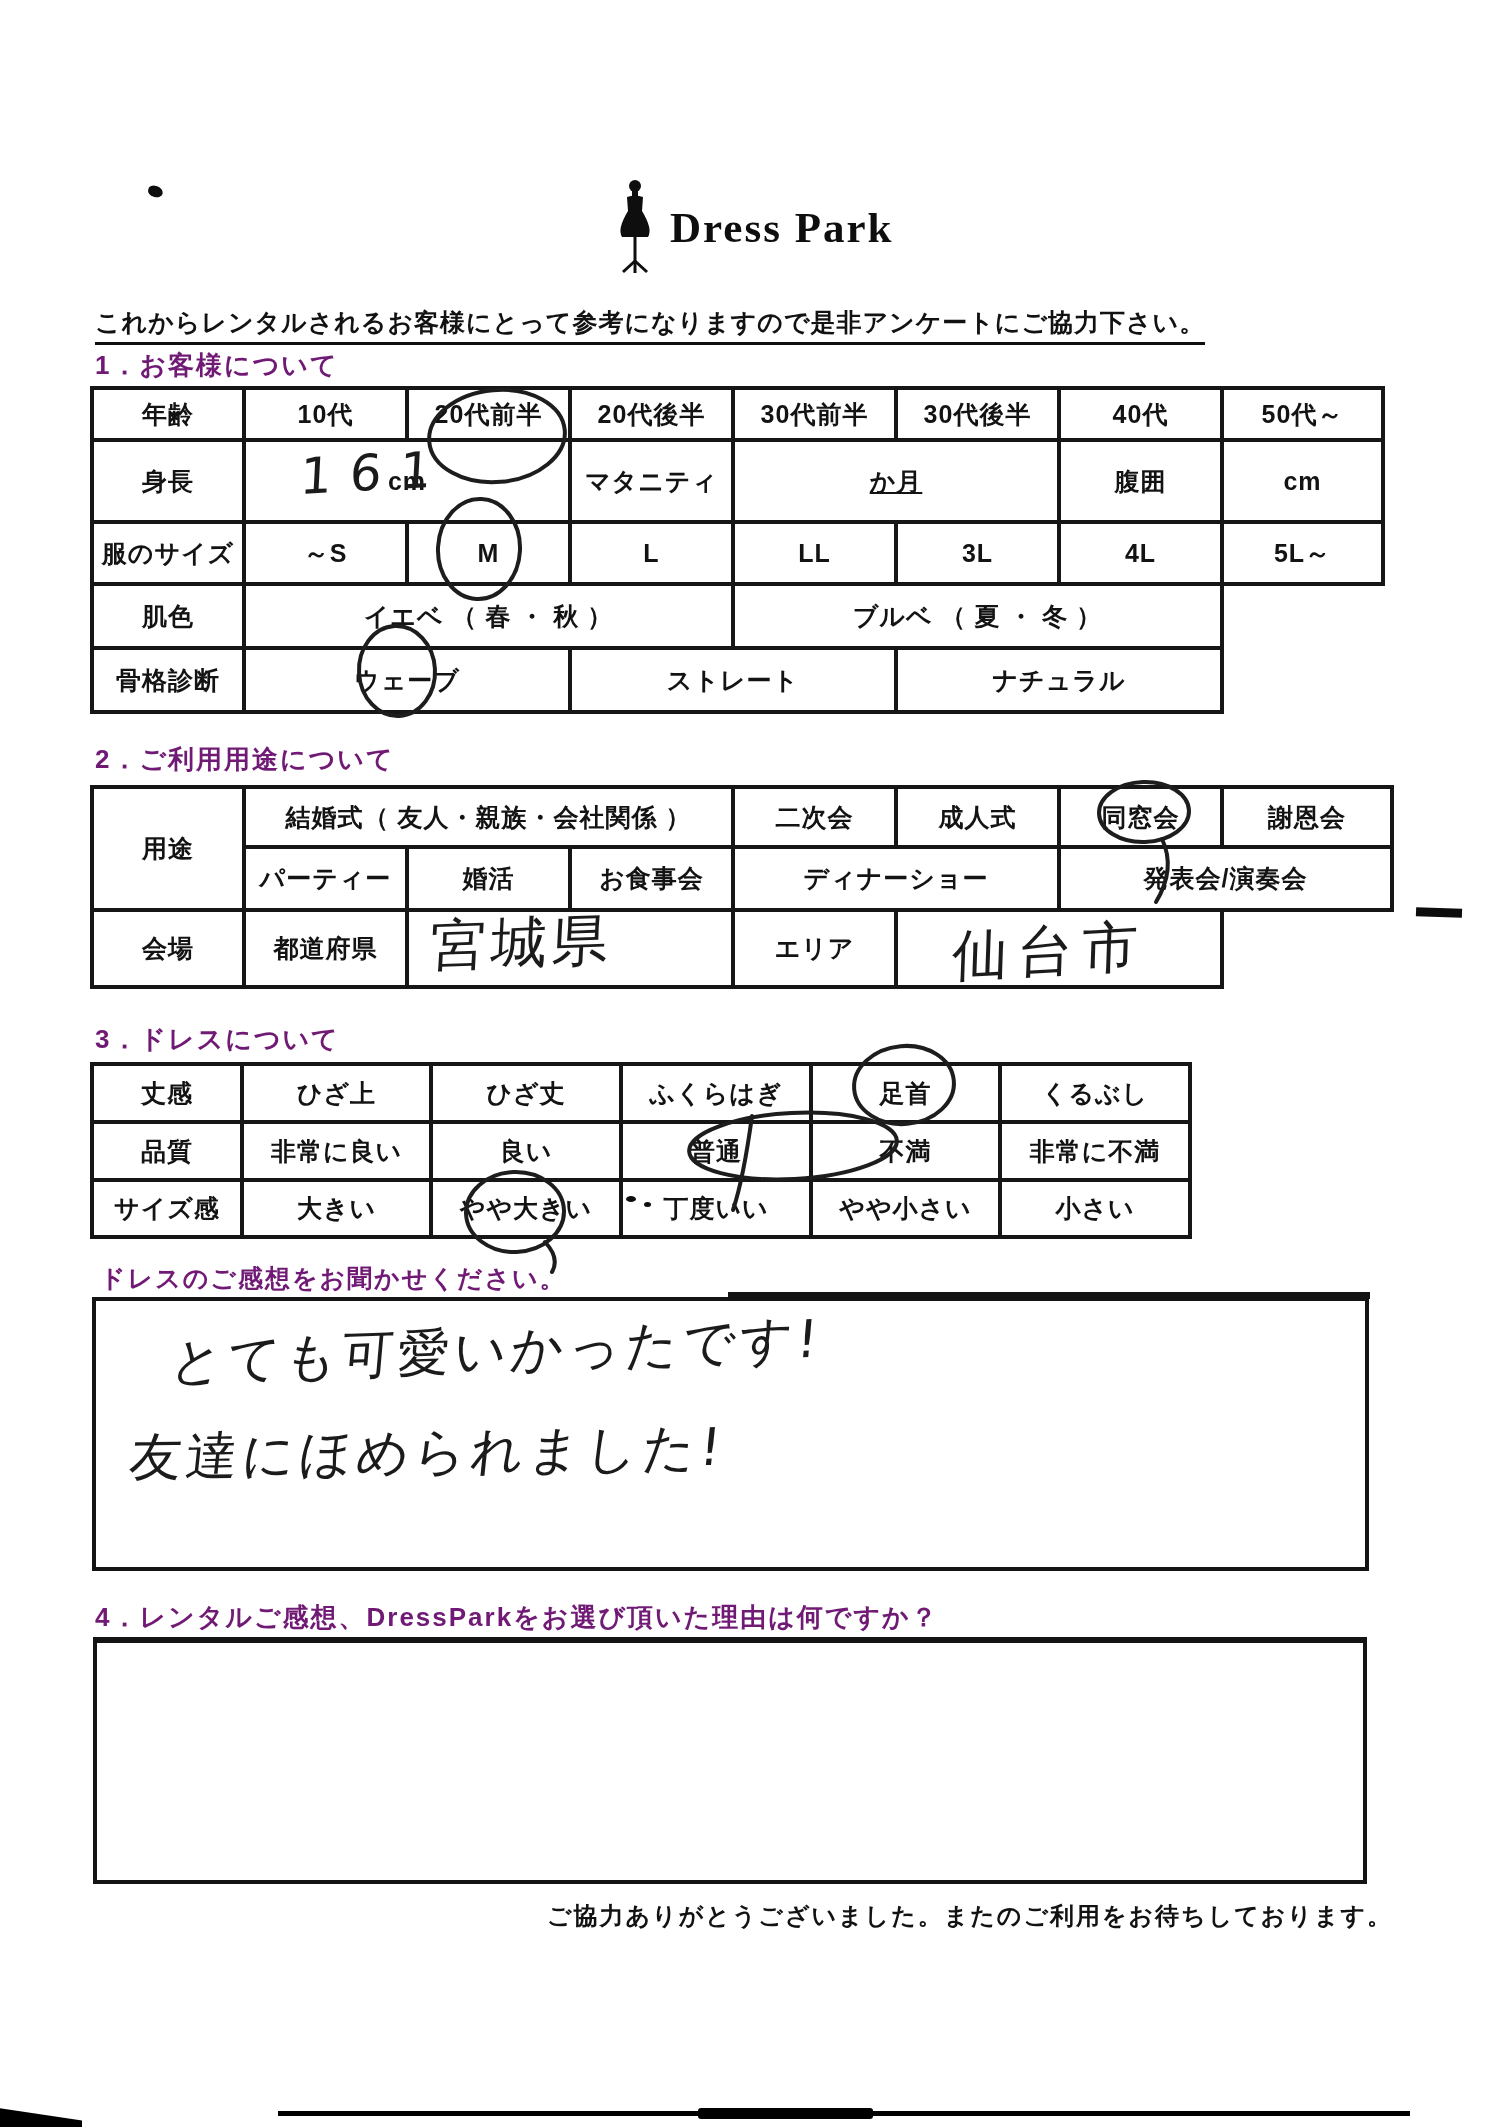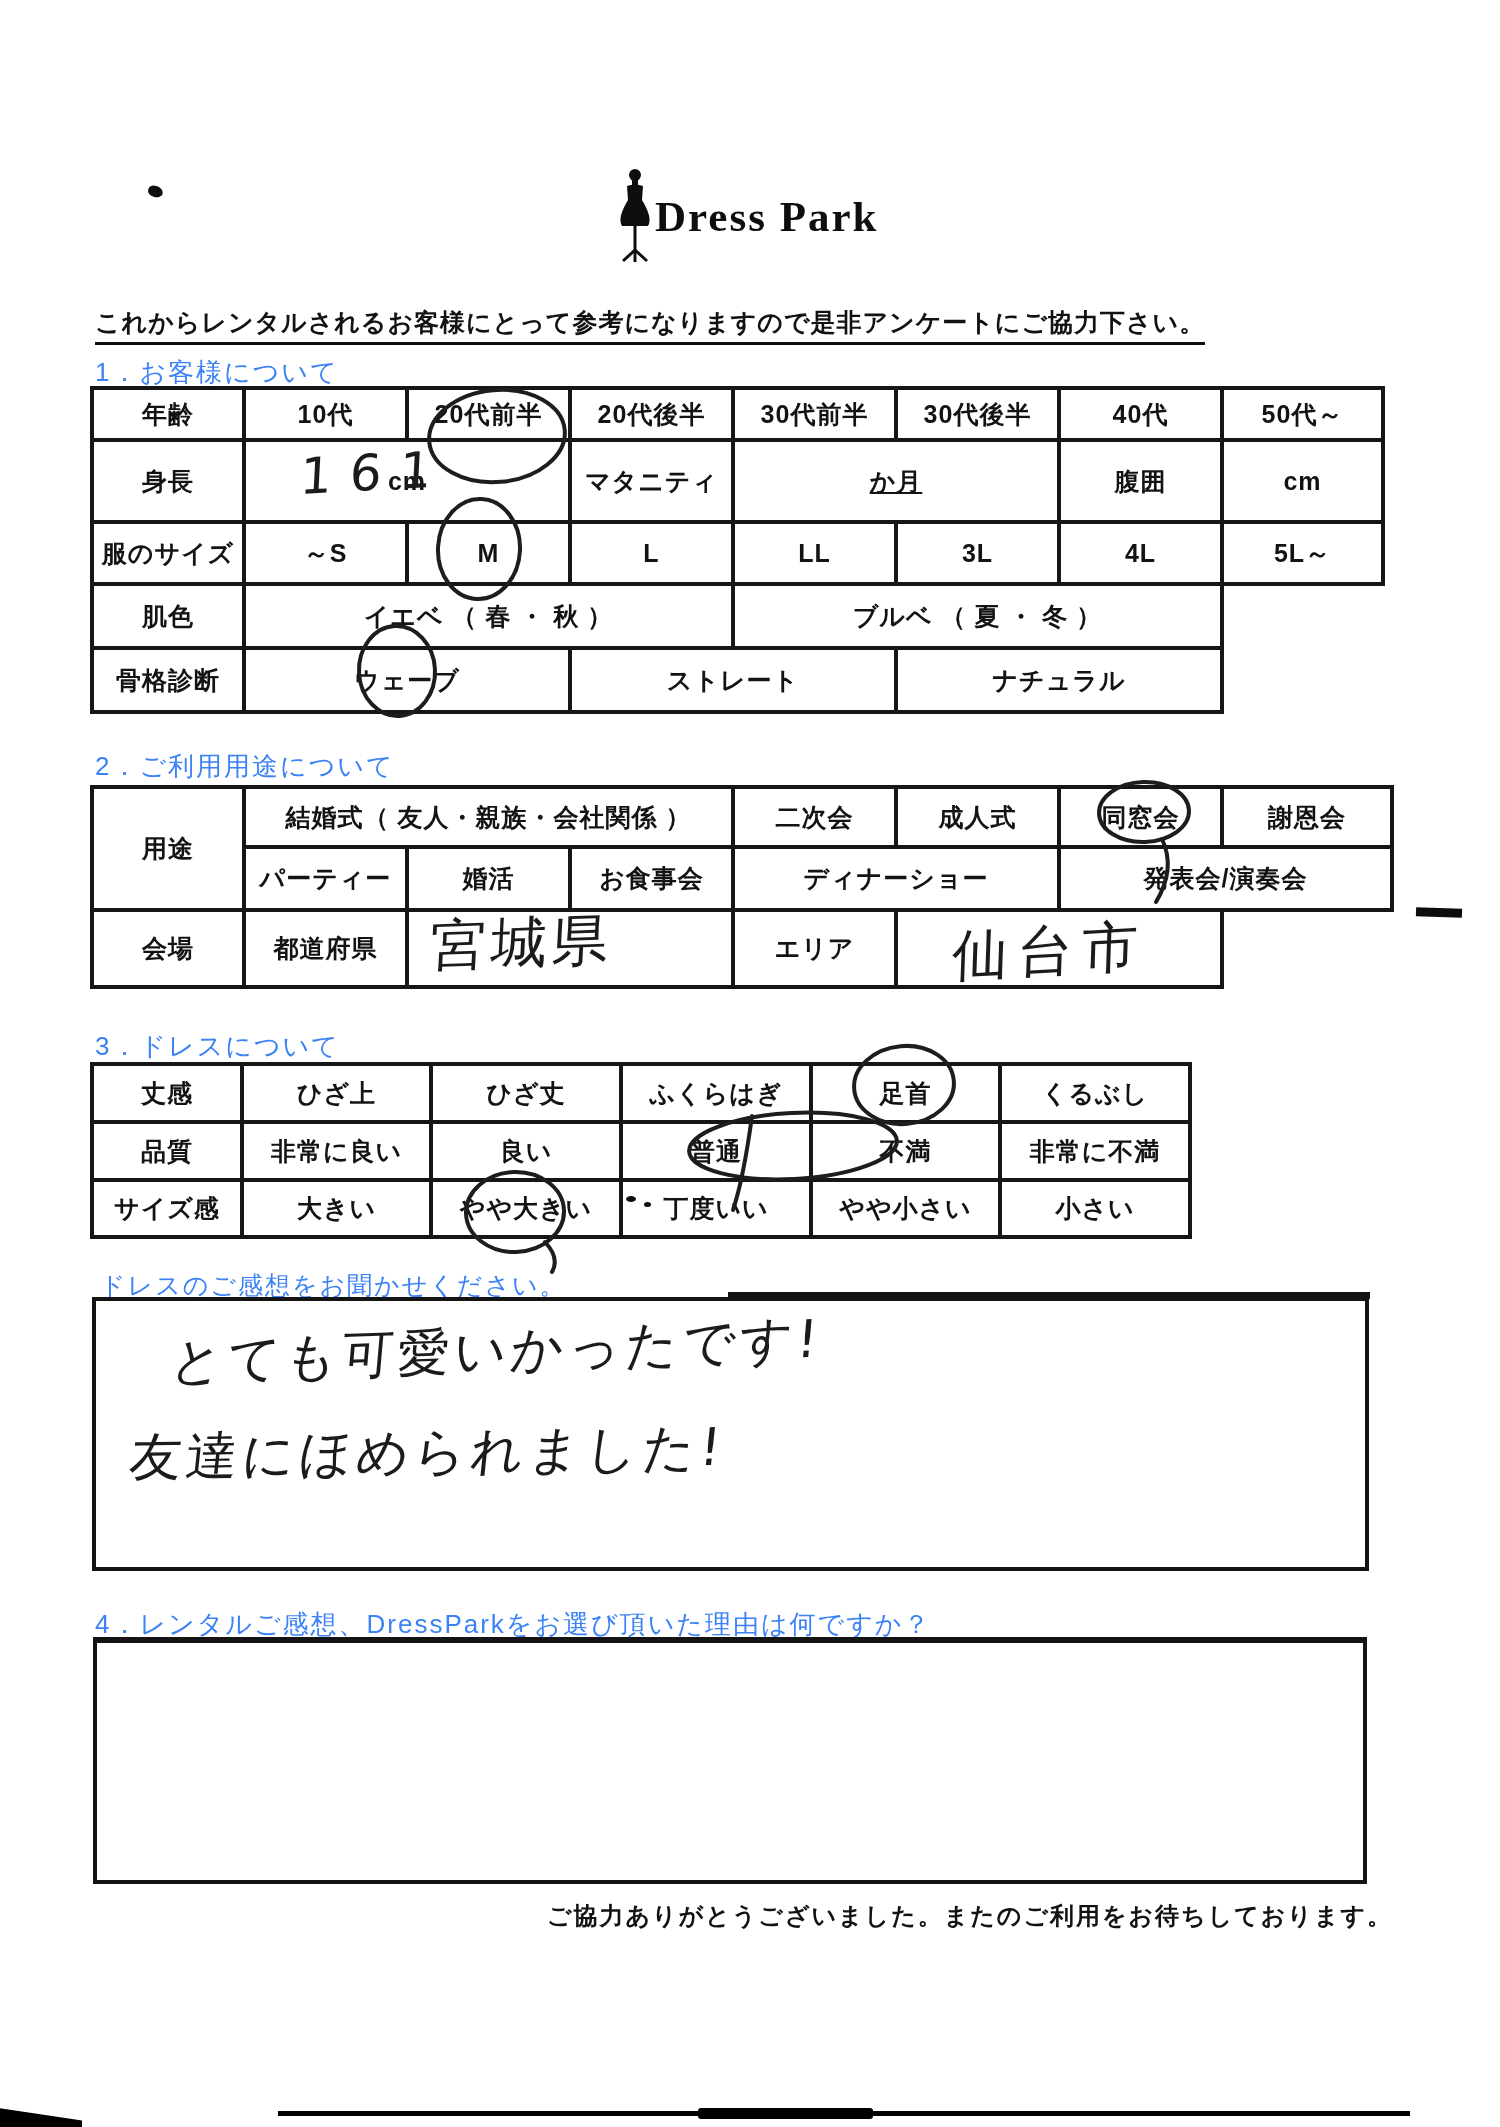--- a/index.html
+++ b/index.html
@@ -2,31 +2,31 @@
 <html><head>
 <meta charset="utf-8">
 <style>
   html,body { margin:0; padding:0; background:#e8e8e8; }
   .page {
     position:relative; width:1500px; height:2127px; margin:0 auto;
     background:#ffffff; overflow:hidden;
     font-family:"Liberation Sans","DejaVu Sans",sans-serif; color:#121212;
   }
   
-  .logo { position:absolute; left:615px; top:168px; display:flex; }
+  .logo { position:absolute; left:615px; top:179px; display:flex; gap:15px; }
   .logo svg { display:block; }
   .logo-text {
     font-family:"Liberation Serif","DejaVu Serif",serif;
     font-size:43px; font-weight:700; letter-spacing:2px; margin-top:24px; color:#0e0e0e;
   }
   
   .intro1 { position:absolute; left:95px; top:272px; font-size:24px; font-weight:600; letter-spacing:1px; }
   .intro2 { position:absolute; left:95px; top:306px; font-size:25px; font-weight:800; letter-spacing:1px;
             border-bottom:3px solid #0f0f0f; padding-bottom:3px; }
-  .sec-title { position:absolute; font-size:26px; font-weight:400; letter-spacing:2px; color:#3b82f6; white-space:nowrap;margin-top:7px; }
+  .sec-title { position:absolute; font-size:26px; font-weight:700; letter-spacing:2px; color:#701a75; white-space:nowrap; }
   
   table.form-table { position:absolute; border-collapse:collapse; table-layout:fixed; }
   table.form-table td {
     border:4px solid #161616; text-align:center; vertical-align:middle;
     font-size:25px; font-weight:700; letter-spacing:1px; padding:0; color:#131313;
     overflow:hidden; white-space:nowrap;
   }
   td.void { border:none !important; }
   td.cm-right { text-align:right; padding-right:12px; }
   td.months { text-align:right; padding-right:72px;text-decoration:underline; }

